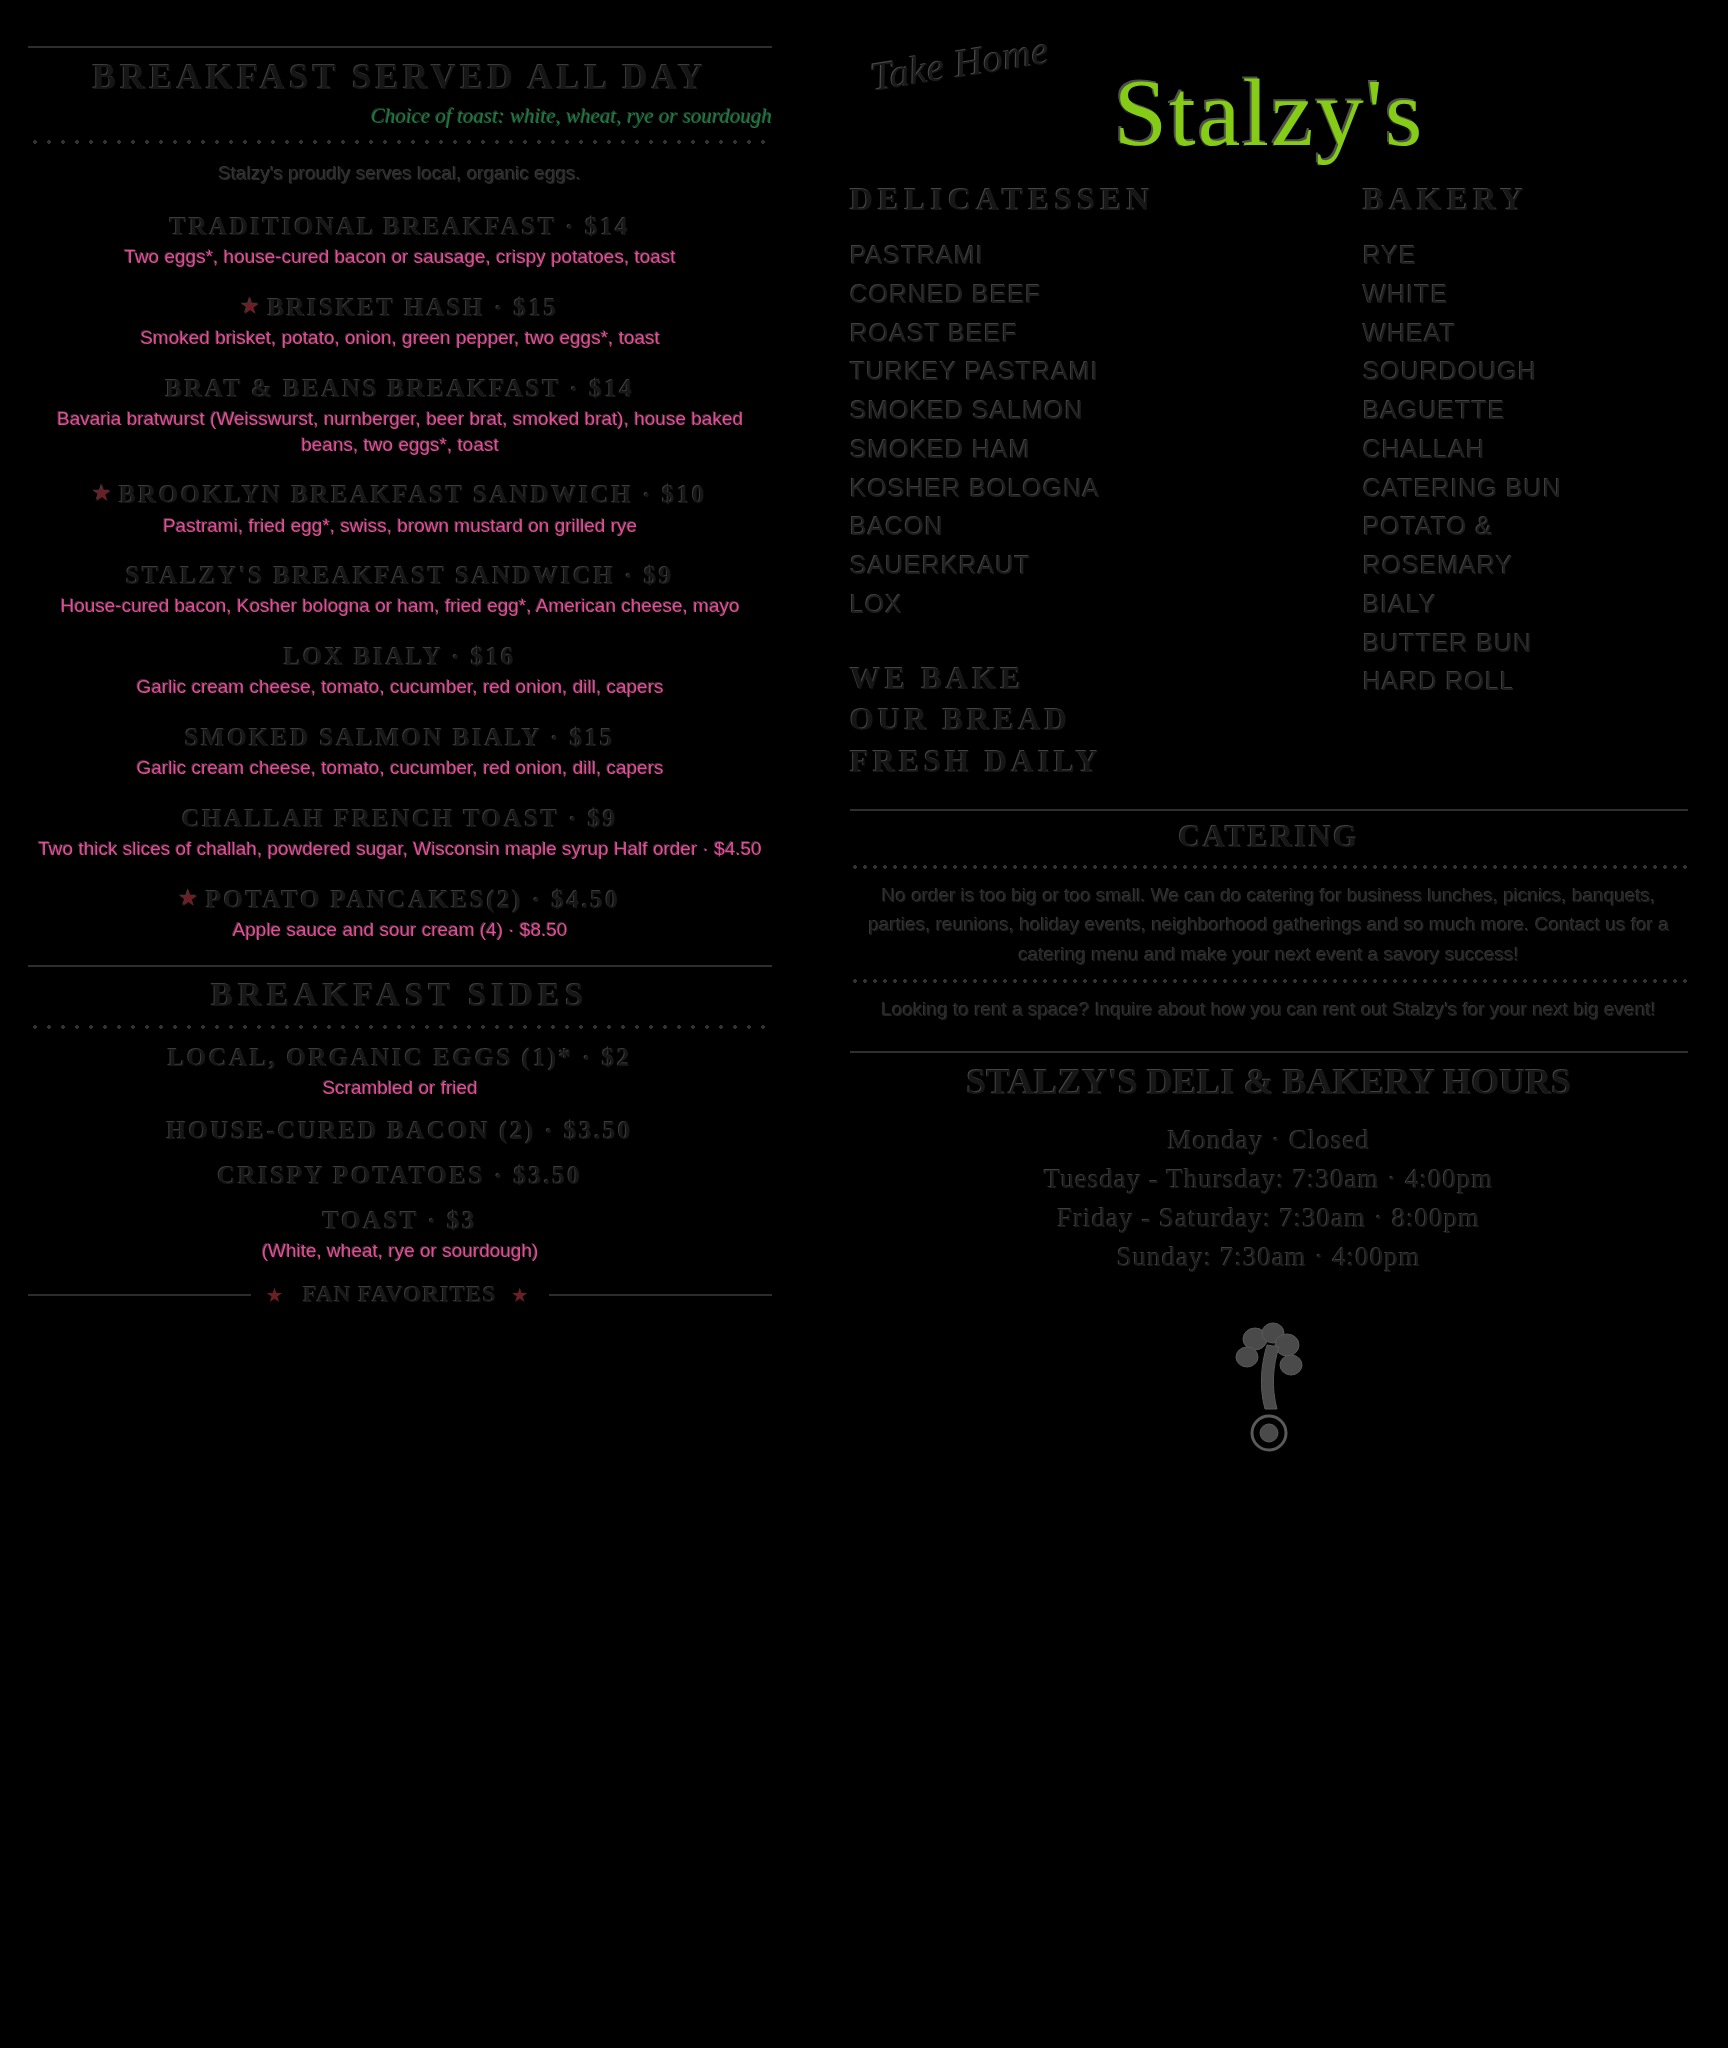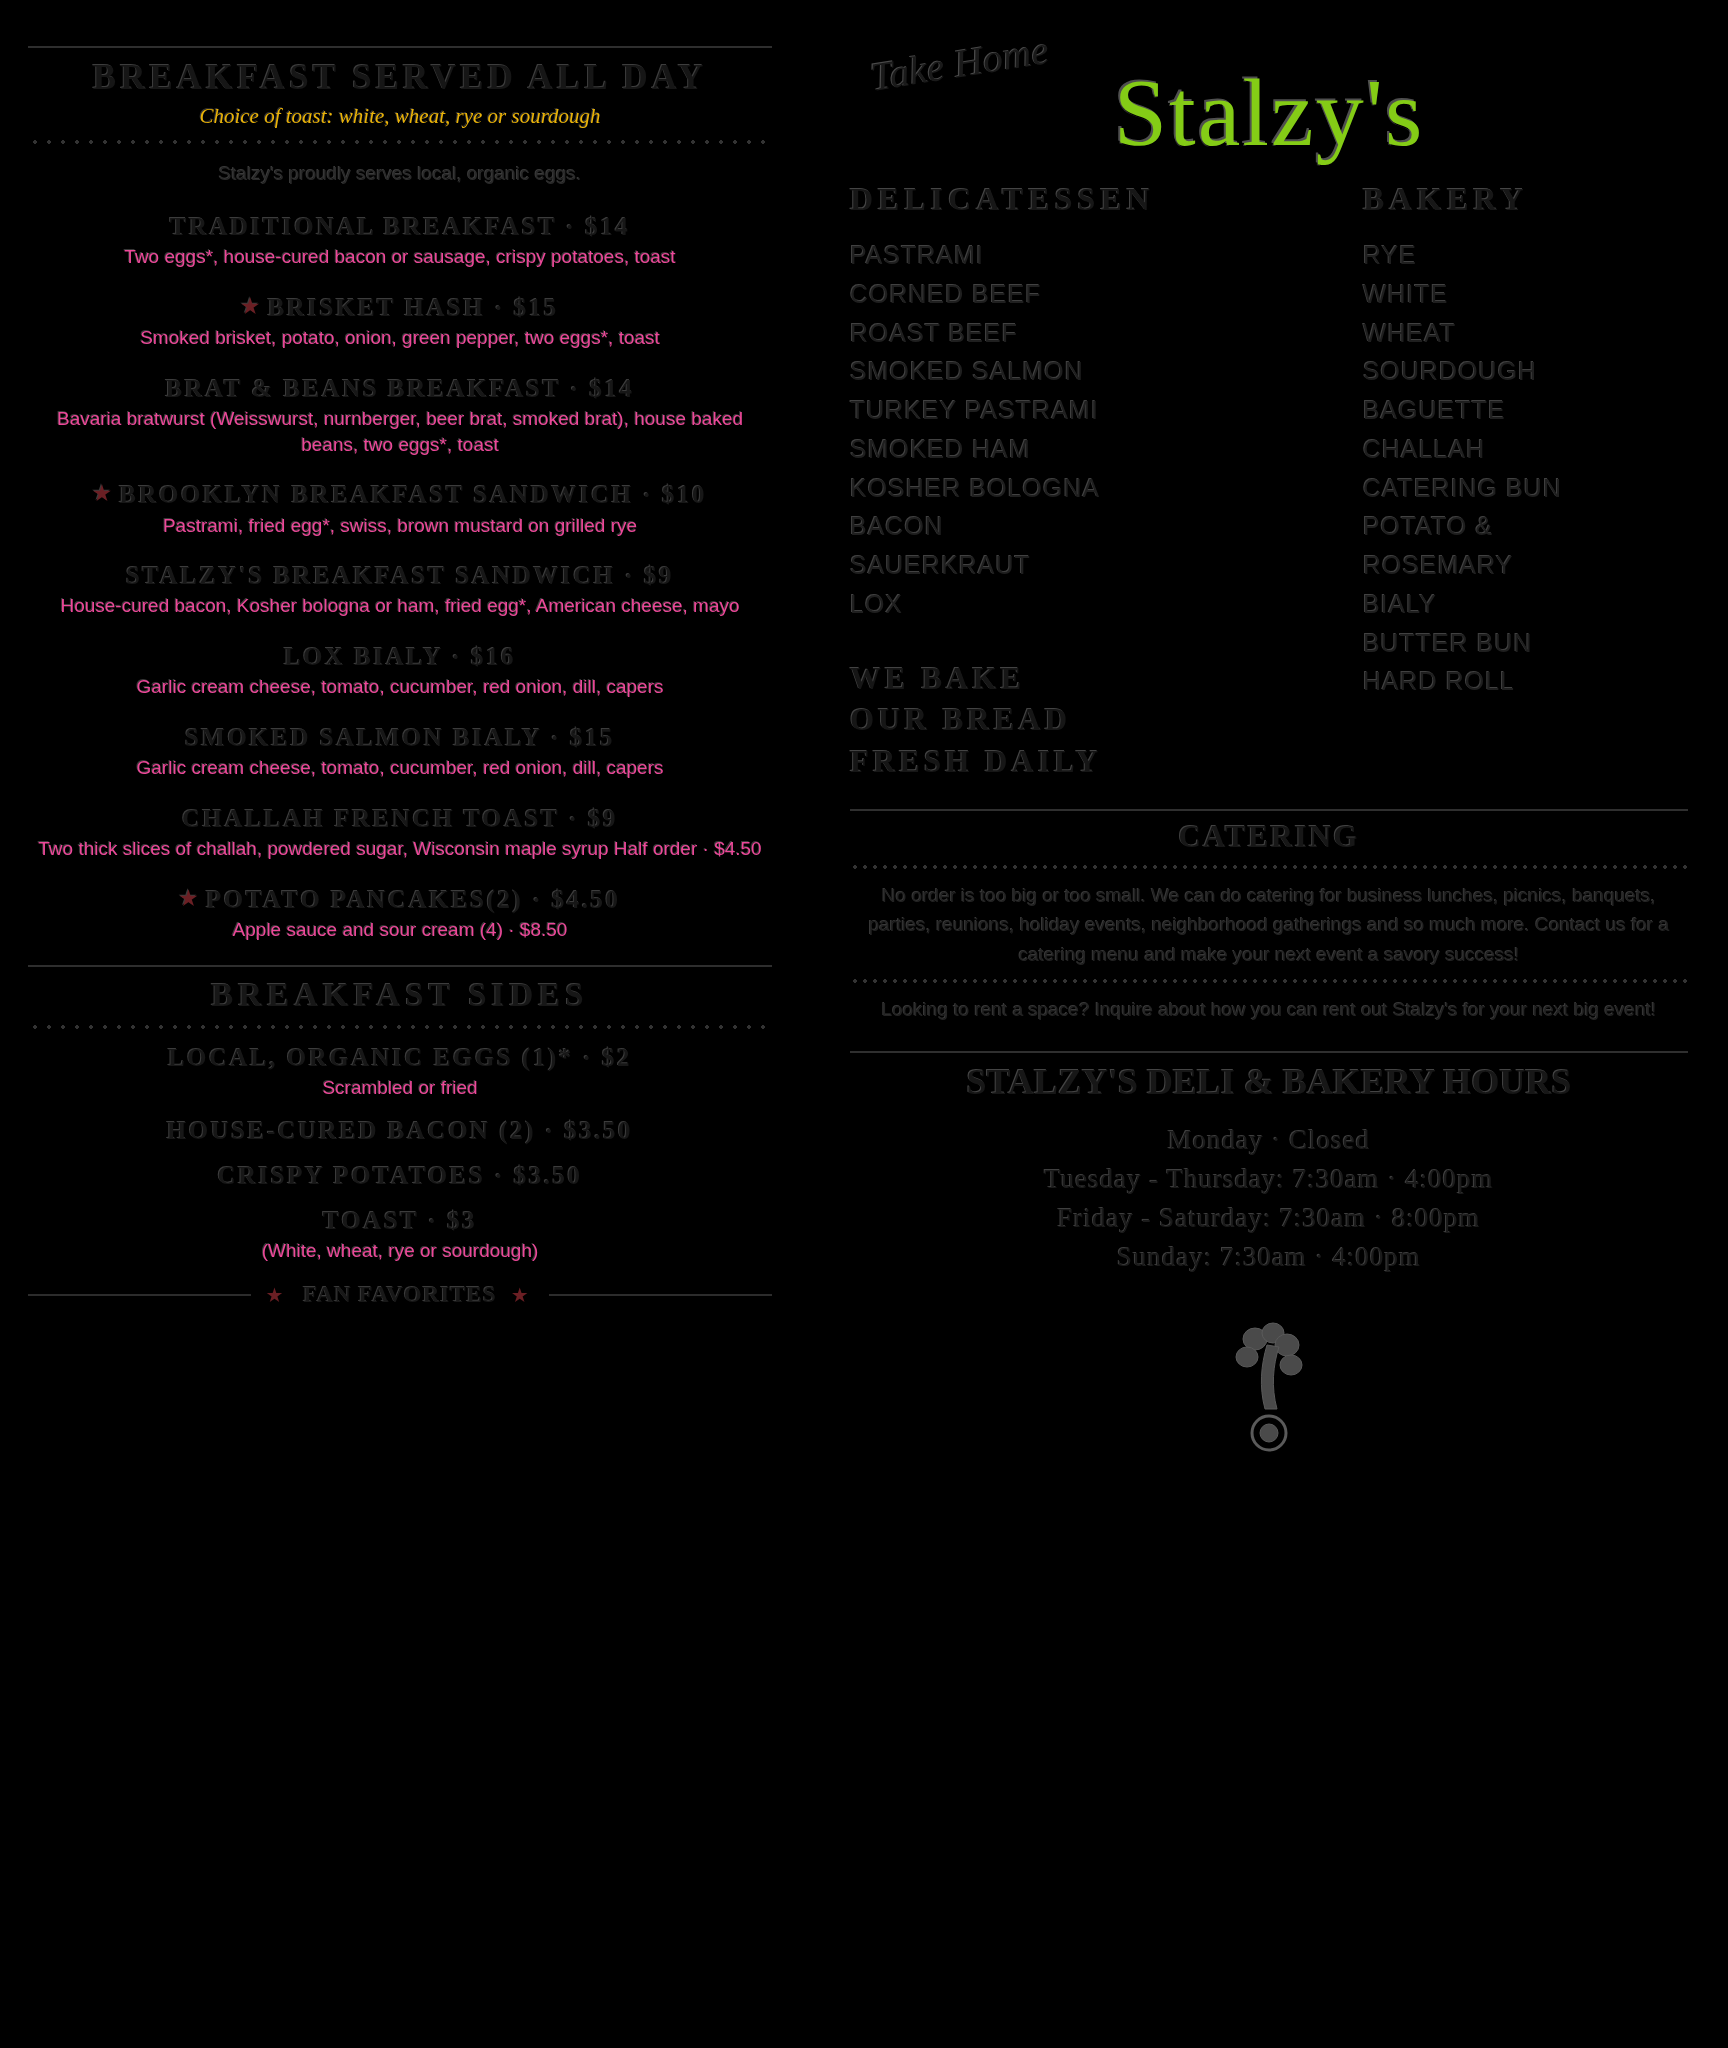--- a/index.html
+++ b/index.html
@@ -54,24 +54,24 @@
   .sec-title {
     text-align: center;
     font-size: 35px;
     font-weight: bold;
     letter-spacing: 4px;
     color: #161616;
     text-shadow: -1px -1px 0 #3d3d3d, 1px 1px 0 #000;
     white-space: nowrap;
   }
   .sec-sub {
-    text-align: center;
+    text-align: right;
     font-style: italic;
     font-size: 21px;
-    color: #eab308;
+    color: #15803d;
     text-shadow: -1px -1px 0 #343434;
     margin-top: 6px;
   }
   .note {
     text-align: center;
     font-family: "Liberation Sans", sans-serif;
     font-size: 19px;
     color: #2a2a2a;
     text-shadow: -1px -1px 0 #3a3a3a;
     margin: 16px 0 26px 0;
@@ -342,22 +342,22 @@
     <div class="brand">Stalzy's</div>
 
     <div class="two-col">
 
       <div class="deli-col">
         <div class="col-head">DELICATESSEN</div>
 
         <div class="list-item">PASTRAMI</div>
         <div class="list-item">CORNED BEEF</div>
         <div class="list-item">ROAST BEEF</div>
+        <div class="list-item">TURKEY PASTRAMI</div>
         <div class="list-item">SMOKED SALMON</div>
-        <div class="list-item">TURKEY PASTRAMI</div>
         <div class="list-item">SMOKED HAM</div>
         <div class="list-item">KOSHER BOLOGNA</div>
         <div class="list-item">BACON</div>
         <div class="list-item">SAUERKRAUT</div>
         <div class="list-item">LOX</div>
 
         <div class="bake-fresh">
           <div>WE BAKE</div>
           <div>OUR BREAD</div>
           <div>FRESH DAILY</div>

